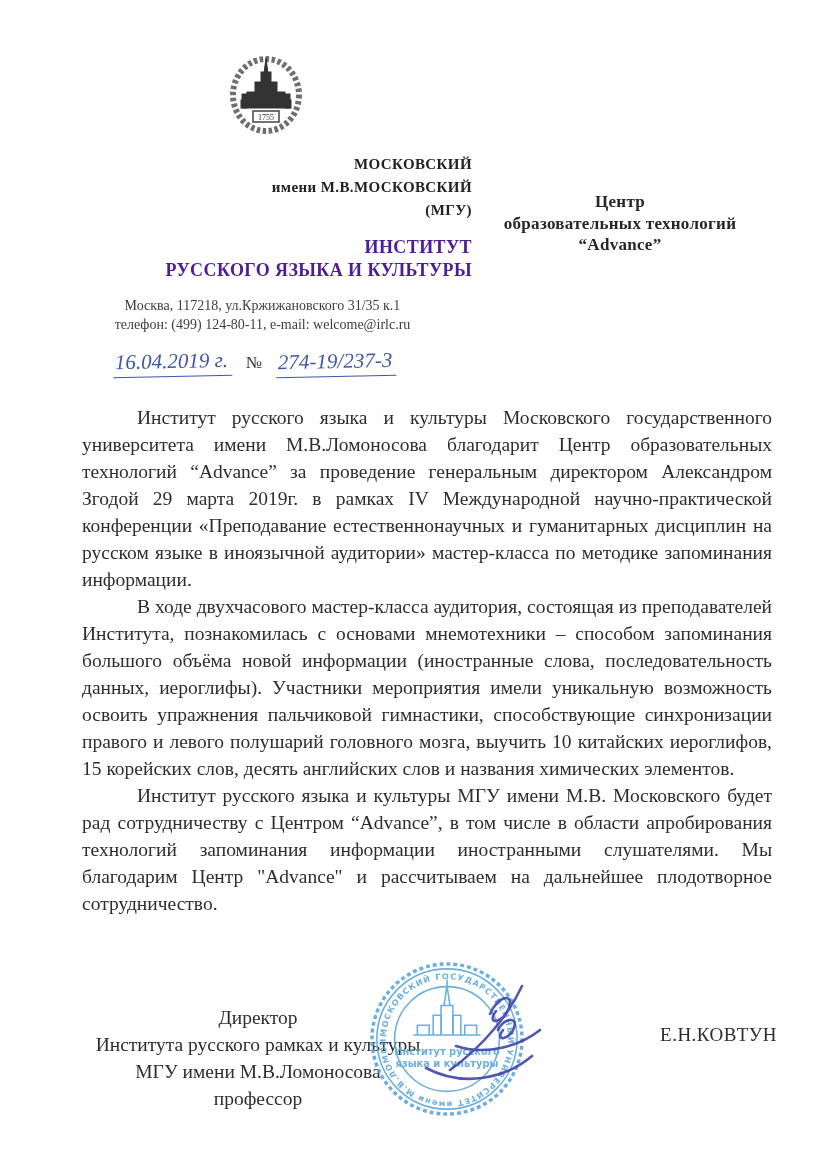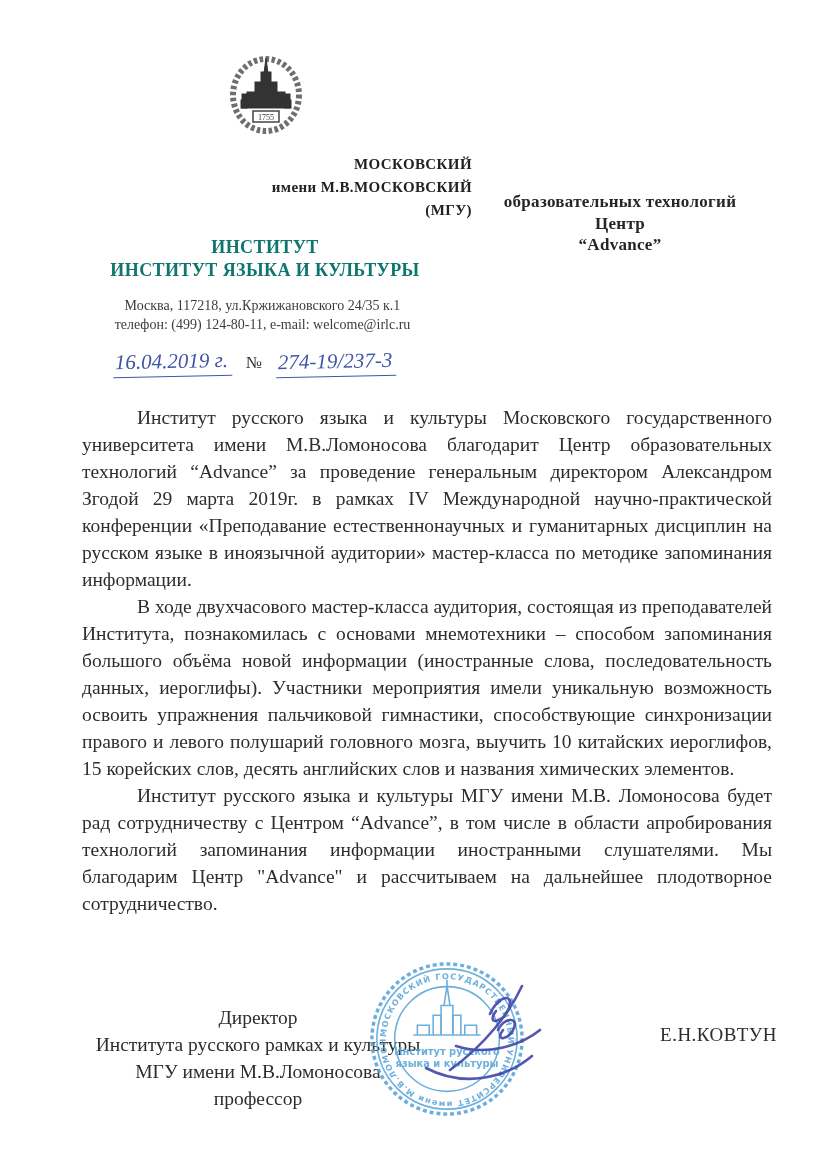--- a/index.html
+++ b/index.html
@@ -14,21 +14,21 @@
   }
   
   .emblem{position:absolute;left:227px;top:56px;width:78px;height:80px;}
   .org-block{
     position:absolute;left:58px;top:153px;width:414px;
     text-align:right;font-weight:bold;color:#222;
     font-size:15px;line-height:23px;letter-spacing:.4px;
   }
   .institute-block{
     position:absolute;left:58px;top:236px;width:414px;
-    text-align:center;font-weight:bold;color:#0f766e;
+    text-align:right;font-weight:bold;color:#4c1d95;
     font-size:18px;line-height:23px;letter-spacing:.4px;
   }
   .recipient-block{
     position:absolute;left:468px;top:191px;width:304px;
     text-align:center;font-weight:bold;color:#262626;
     font-size:17px;line-height:21.5px;letter-spacing:.3px;
   }
   
   .contacts{
     position:absolute;left:55px;top:296px;width:415px;
@@ -89,44 +89,44 @@
     </g>
   </svg>
 
   <div class="org-block">
     <div>МОСКОВСКИЙ</div>
     <div>имени М.В.МОСКОВСКИЙ</div>
     <div>(МГУ)</div>
   </div>
   <div class="institute-block">
     <div>ИНСТИТУТ</div>
-    <div>ИНСТИТУТ ЯЗЫКА И КУЛЬТУРЫ</div>
+    <div>РУССКОГО ЯЗЫКА И КУЛЬТУРЫ</div>
   </div>
 
   <div class="recipient-block">
+    <div>Центр</div>
     <div>образовательных технологий</div>
-    <div>Центр</div>
     <div>“Advance”</div>
   </div>
 
   <div class="contacts">
-    <div>Москва, 117218, ул.Кржижановского 24/35 к.1</div>
+    <div>Москва, 117218, ул.Кржижановского 31/35 к.1</div>
     <div>телефон: (499) 124-80-11, e-mail: welcome@irlc.ru</div>
   </div>
 
   <div class="reference">
     <span class="handwriting">16.04.2019 г.</span>
     <span class="num-sign">№</span>
     <span class="handwriting">274-19/237-3</span>
   </div>
 
   <div class="letter-body">
     <p>Институт русского языка и культуры Московского государственного университета имени М.В.Ломоносова благодарит Центр образовательных технологий “Advance” за проведение генеральным директором Александром Згодой 29 марта 2019г. в рамках IV Международной научно-практической конференции «Преподавание естественнонаучных и гуманитарных дисциплин на русском языке в иноязычной аудитории» мастер-класса по методике запоминания информации.</p>
     <p>В ходе двухчасового мастер-класса аудитория, состоящая из преподавателей Института, познакомилась с основами мнемотехники – способом запоминания большого объёма новой информации (иностранные слова, последовательность данных, иероглифы). Участники мероприятия имели уникальную возможность освоить упражнения пальчиковой гимнастики, способствующие синхронизации правого и левого полушарий головного мозга, выучить 10 китайских иероглифов, 15 корейских слов, десять английских слов и названия химических элементов.</p>
-    <p>Институт русского языка и культуры МГУ имени М.В. Ломоносова будет рад сотрудничеству с Центром “Advance”, в том числе в области апробирования технологий запоминания информации иностранными слушателями. Мы благодарим Центр "Advance" и рассчитываем на дальнейшее  плодотворное сотрудничество.</p>
+    <p>Институт русского языка и культуры МГУ имени М.В. Московского будет рад сотрудничеству с Центром “Advance”, в том числе в области апробирования технологий запоминания информации иностранными слушателями. Мы благодарим Центр "Advance" и рассчитываем на дальнейшее  плодотворное сотрудничество.</p>
   </div>
 
   <div class="sign-left">
     <div>Директор</div>
     <div>Института русского рамках и культуры</div>
     <div>МГУ имени М.В.Ломоносова</div>
     <div>профессор</div>
   </div>
 
   <svg class="stamp" viewBox="0 0 160 160">

